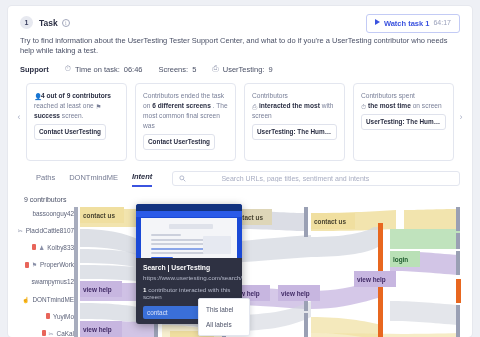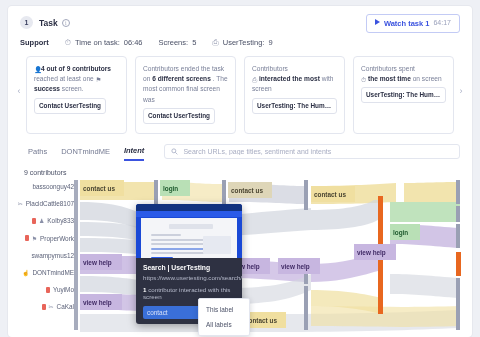--- a/index.html
+++ b/index.html
@@ -68,31 +68,31 @@
   }
   .mini-ico { display: inline-block; width: 6px; height: 7px; vertical-align: -1px; margin-right: 1px; }
   .arr {
     position: absolute; top: 50%; transform: translateY(-50%);
     width: 10px; height: 14px; display: flex; align-items: center; justify-content: center;
     color: #aab0c6; font-size: 9px; cursor: pointer; background: #fff;
   }
   .arr.l { left: 6px; } .arr.r { right: 6px; }
 
   
-  .tabbar { display: flex; align-items: center; gap: 14px; padding: 10px 12px 0 20px; }
+  .tabbar { display: flex; align-items: center; gap: 14px; padding: 10px 12px 0 28px; }
   .tab { font-size: 7.5px; color: #6b melhor; }
   .tab { font-size: 7.5px; color: #747a92; padding-bottom: 4px; cursor: pointer; }
   .tab.active { color: #2b2f44; font-weight: bold; border-bottom: 2px solid #3b53df; font-style: italic; }
   .search-box {
     flex: 1; display: flex; align-items: center; gap: 5px;
     border: 1px solid #e3e6ef; border-radius: 3px; padding: 3px 6px; margin-left: 6px; margin-bottom: 3px;
   }
   .search-box input {
     border: none; outline: none; flex: 1; font-size: 7px; color: #2b2f44;
-    font-family: "Liberation Sans", sans-serif; background: transparent;
+    font-family: "Liberation Sans", sans-serif; background: transparent; margin-left: 30px;
   }
   .search-box input::placeholder { color: #a8adc2; }
 
   .contrib-count { font-size: 7px; color: #4a5066; padding: 7px 0 0 16px; }
 
   
   .sankey-wrap { position: relative; margin-top: 2px; height: 155px; }
   .names { position: absolute; left: 0; top: 0; width: 70px; }
   .name {
     height: 17.2px; display: flex; align-items: center; justify-content: flex-end;
@@ -146,20 +146,21 @@
     <div class="task-title">Task</div>
     <div class="info-icon">i</div>
   </div>
 
   <div class="watch-btn">
     <span class="play-tri"></span>
     <span>Watch task 1</span>
     <span class="watch-time">64:17</span>
   </div>
 
+  <div class="task-desc">Try to find information about the UserTesting Tester Support Center, and what to do if you're a UserTesting contributor who needs help while taking a test.</div>
 
   <div class="avg-row">
     <span class="avg-label">Support</span>
     <span class="stat">
       <span class="ico">⏱</span>
       <span>Time on task:</span>
       <span>06:46</span>
     </span>
     <span class="stat">
       <span>Screens:</span>

